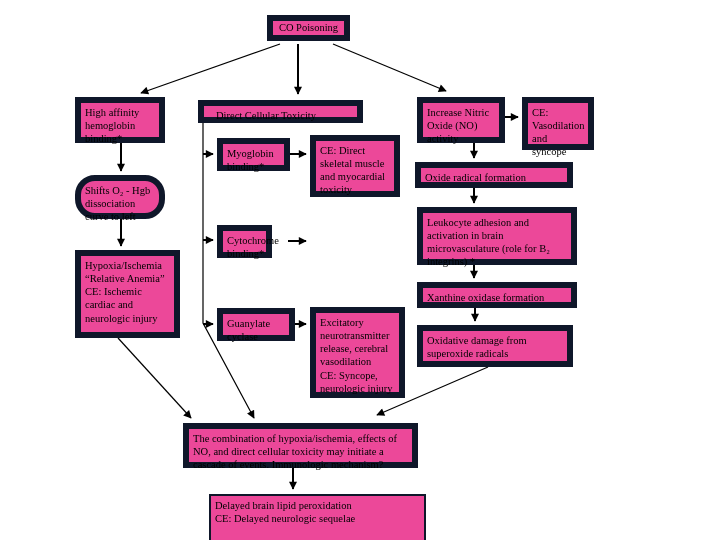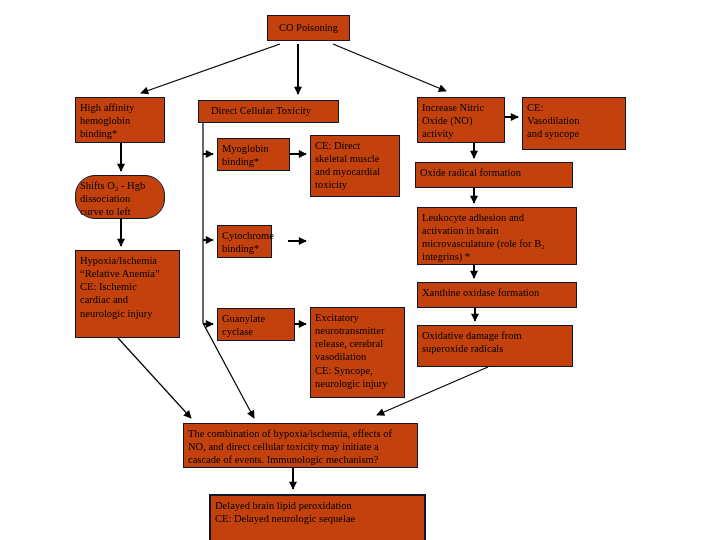--- a/index.html
+++ b/index.html
@@ -8,22 +8,22 @@
     width:720px;height:540px;
     background:#ffffff;
     font-family:"Liberation Serif","DejaVu Serif",serif;
     color:#000;
     overflow:hidden;
   }
   #edges{position:absolute;left:0;top:0;width:720px;height:540px;}
   .box{
     position:absolute;
     box-sizing:border-box;
-    border:1px solid #0f172a;
-    background:#c2410c;
+    border:6px solid #0f172a;
+    background:#ec4899;
     padding:3px 4px;
     font-size:10.5px;
     line-height:1.25;
     white-space:pre-line;
   }
   .box.center{display:flex;align-items:center;justify-content:center;text-align:center;padding:1px 2px;}
   .box.thick{border-width:2px;}
   .edge{stroke:#000;fill:none;}
   .thin{stroke-width:1.2;}
   .wide{stroke-width:2;}
@@ -70,21 +70,21 @@
   <div class="box" style="left:75px;top:175px;width:90px;height:44px;border-radius:20px;">Shifts O₂ - Hgb
 dissociation
 curve to left</div>
 
   <div class="box" style="left:75px;top:250px;width:105px;height:88px;">Hypoxia/Ischemia
 “Relative Anemia”
 CE: Ischemic
 cardiac and
 neurologic injury</div>
 
-  <div class="box" style="left:198px;top:100px;width:141px;height:23px;padding-left:12px;">Direct Cellular Toxicity</div>
+  <div class="box" style="left:198px;top:100px;width:165px;height:23px;padding-left:12px;">Direct Cellular Toxicity</div>
 
   <div class="box" style="left:217px;top:138px;width:73px;height:33px;">Myoglobin
 binding*</div>
 
   <div class="box" style="left:310px;top:135px;width:90px;height:62px;">CE: Direct
 skeletal muscle
 and myocardial
 toxicity</div>
 
   <div class="box" style="left:217px;top:225px;width:55px;height:33px;">Cytochrome
@@ -98,21 +98,21 @@
 neurotransmitter
 release, cerebral
 vasodilation
 CE:  Syncope,
 neurologic injury</div>
 
   <div class="box" style="left:417px;top:97px;width:88px;height:46px;">Increase Nitric
 Oxide (NO)
 activity</div>
 
-  <div class="box" style="left:522px;top:97px;width:104px;height:53px;">CE:
+  <div class="box" style="left:522px;top:97px;width:72px;height:53px;">CE:
 Vasodilation
 and syncope</div>
 
   <div class="box" style="left:415px;top:162px;width:158px;height:26px;">Oxide radical formation</div>
 
   <div class="box" style="left:417px;top:207px;width:160px;height:58px;">Leukocyte adhesion and
 activation in brain
 microvasculature (role for B₂
 integrins) *</div>
 

